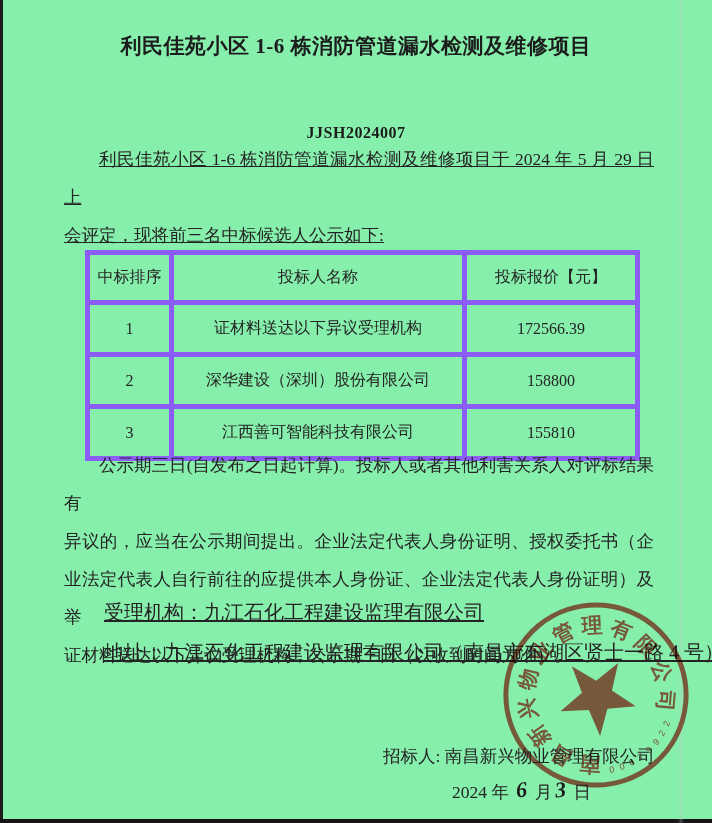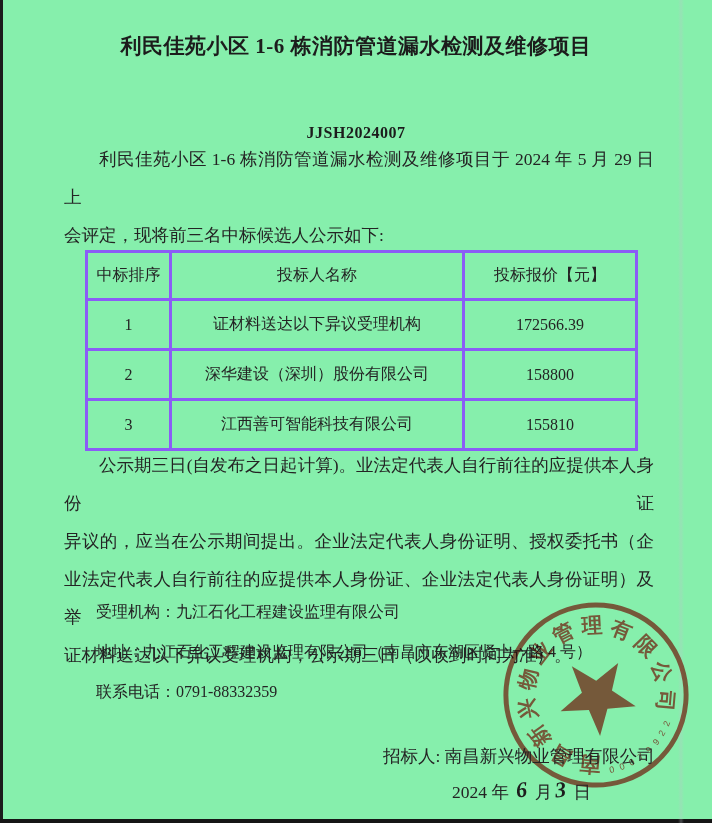--- a/index.html
+++ b/index.html
@@ -32,40 +32,40 @@
     font-weight:bold;font-size:16px;color:#1c1c1c;letter-spacing:.5px;margin-top:12px;
   }
 
   .para{
     position:absolute;left:64px;width:590px;
     font-size:17.5px;line-height:38px;color:#242424;
   }
   .para .jline{text-align:justify;text-align-last:justify;}
   .para .jline:last-child{text-align-last:left;}
   .para .jline:first-child{text-indent:2em;}
-  .para-intro{top:140px;}
+  .para-intro{top:140px;text-decoration:underline;}
   .para-notice{top:446px;}
 
   .bid-table{
     position:absolute;left:85px;top:250px;
     width:550px;border-collapse:collapse;table-layout:fixed;
     font-size:16px;color:#242424;
   }
   .bid-table th,.bid-table td{
-    border:3px solid #8b5cf6;text-align:center;vertical-align:middle;
+    border:5px solid #8b5cf6;text-align:center;vertical-align:middle;
     font-weight:normal;padding:0;
   }
   .bid-table th{height:45px;}
   .bid-table td{height:47px;}
   .col-rank{width:84px;}
   .col-bidder{width:293px;}
   .col-price{width:173px;}
 
   .contact{position:absolute;left:64px;top:592px;width:590px;
-    font-size:16px;color:#242424;}
+    font-size:20px;color:#242424;text-decoration:underline;}
   .contact-line{height:40px;line-height:40px;padding-left:2em;white-space:nowrap;}
 
   .tenderer-line{
     position:absolute;left:383px;top:744px;
     font-size:17.5px;color:#242424;white-space:nowrap;
   }
   .date-line{
     position:absolute;left:452px;top:778px;
     font-size:17.5px;color:#242424;white-space:nowrap;
   }
@@ -134,35 +134,32 @@
         </tr>
         <tr>
           <td>3</td>
           <td>江西善可智能科技有限公司</td>
           <td>155810</td>
         </tr>
       </tbody>
   </table>
 
   <div class="para para-notice">
-      <div class="jline">公示期三日(自发布之日起计算)。业法定代表人自行前往的应提供本人身份证</div>
+      <div class="jline">公示期三日(自发布之日起计算)。投标人或者其他利害关系人对评标结果有</div>
       <div class="jline">异议的，应当在公示期间提出。企业法定代表人身份证明、授权委托书（企</div>
       <div class="jline">业法定代表人自行前往的应提供本人身份证、企业法定代表人身份证明）及举</div>
       <div class="jline">证材料送达以下异议受理机构，公示期三日（以收到时间为准）。</div>
     </div>
 
   <div class="contact">
     <div class="contact-line">
       <span>受理机构：</span><span>九江石化工程建设监理有限公司</span>
     </div>
     <div class="contact-line">
       <span>地址：</span><span>九江石化工程建设监理有限公司（南昌市东湖区贤士一路 4 号）</span>
-    </div>
-    <div class="contact-line">
-      <span>联系电话：</span><span>0791-88332359</span>
     </div>
   </div>
 
   <div class="seal">
     <svg viewBox="0 0 200 200">
       <g id="seal-rot" transform="rotate(-40 100 100)">
         <circle class="seal-ring" cx="100" cy="100" r="91"></circle>
         <polygon class="seal-star" points="100,62 109.4,89.1 138,89.6 115.2,106.9 123.5,134.4 100,118 76.5,134.4 84.8,106.9 62,89.6 90.6,89.1"></polygon>
         <g id="seal-company">
             <text x="49.8" y="150.2" transform="rotate(-135.0 49.8 150.2)" class="seal-char">南</text>

